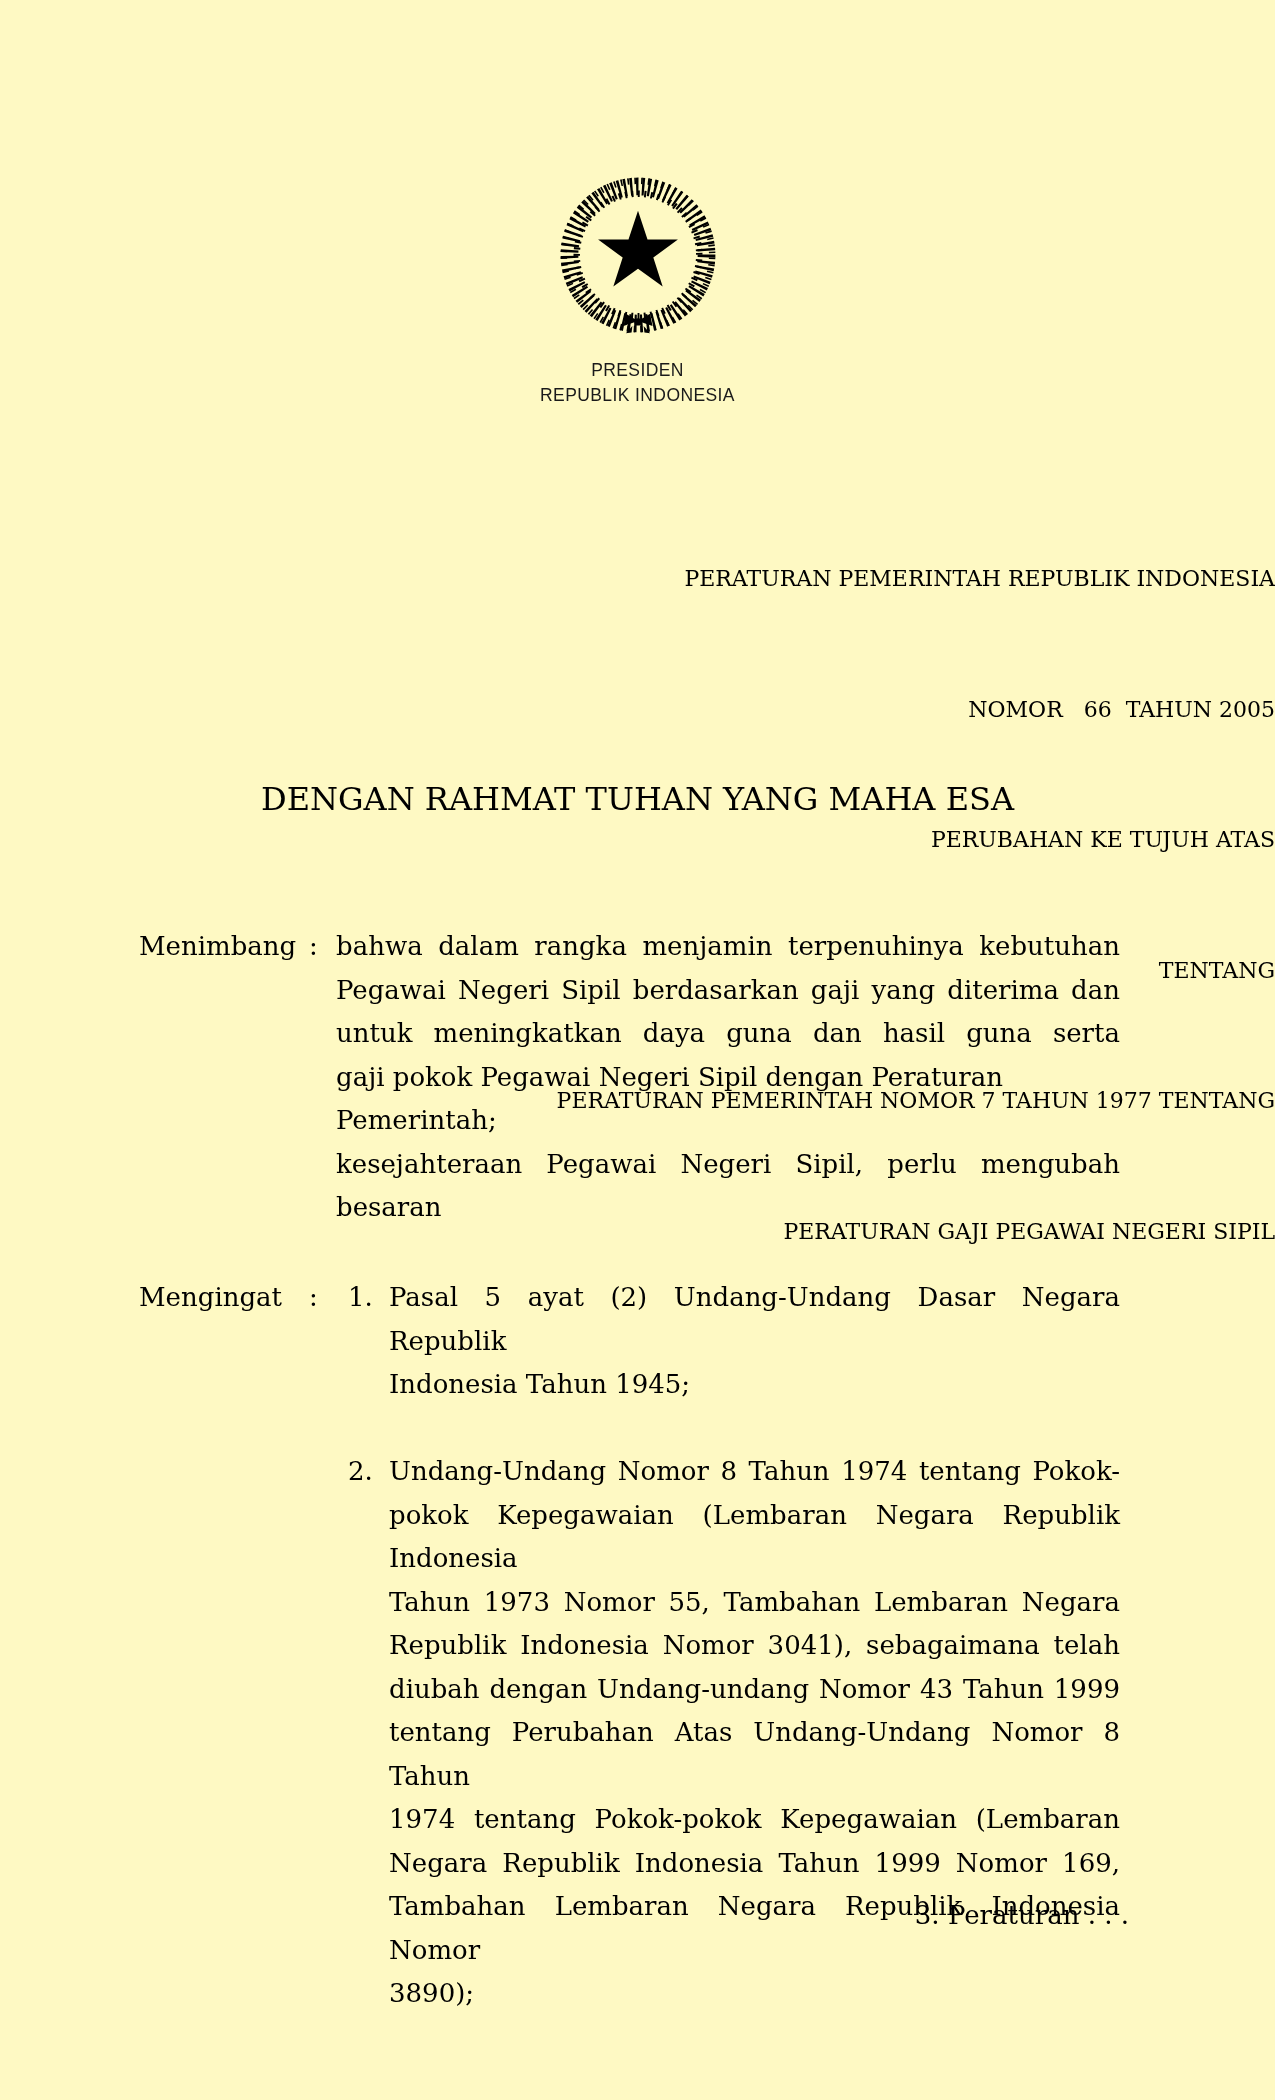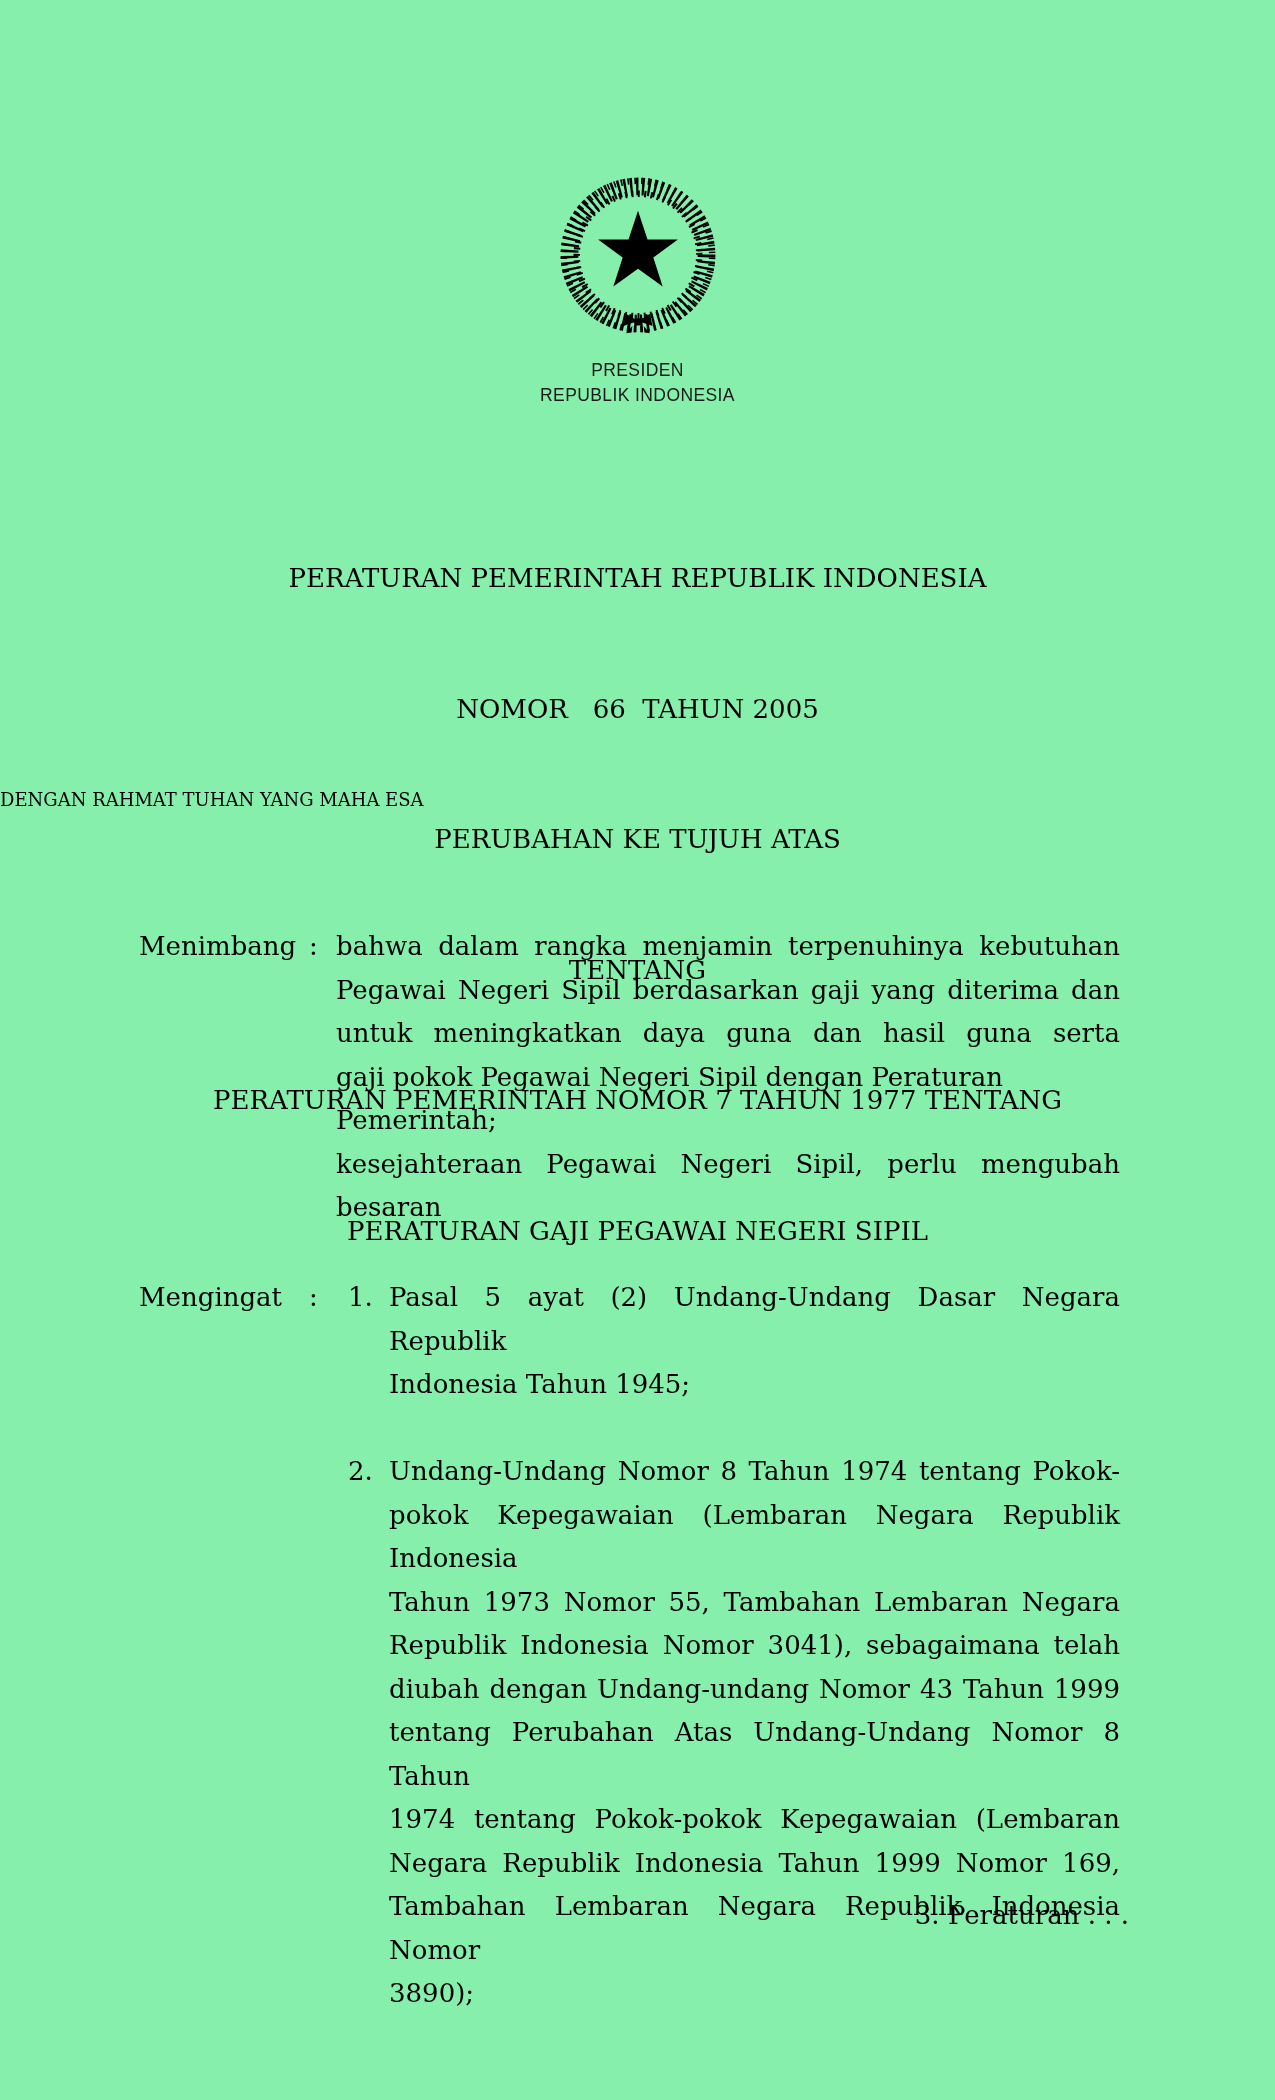--- a/index.html
+++ b/index.html
@@ -1,20 +1,20 @@
 <!DOCTYPE html>
 <html><head>
 <meta charset="utf-8">
 <style>
   html, body { margin: 0; padding: 0; background: #ffffff; }
   .page {
     position: relative;
     width: 1275px;
     height: 2100px;
-    background: #86efac;
+    background: #fef9c3;
     color: #000000;
     font-family: "DejaVu Serif", serif;
     overflow: hidden;
   }
 
   
   .emblem {
     position: absolute;
     top: 176px;
     left: 0;
@@ -30,31 +30,31 @@
     letter-spacing: 0.4px;
     color: #1a1a1a;
   }
 
   
   .title-block {
     position: absolute;
     top: 470px;
     left: 0;
     width: 100%;
-    text-align: center;
-    font-size: 26px;
+    text-align: right;
+    font-size: 22px;
     line-height: 43.5px;
     white-space: pre;
   }
   .motto, .opening {
     position: absolute;
     left: 0;
     width: 100%;
-    text-align: left;
-    font-size: 18px;
+    text-align: center;
+    font-size: 32px;
     line-height: 43.5px;
   }
   .motto   { top: 778px; }
   .opening { top: 868px; }
 
   
   .clause {
     position: absolute;
     left: 139px;
     width: 981px;

